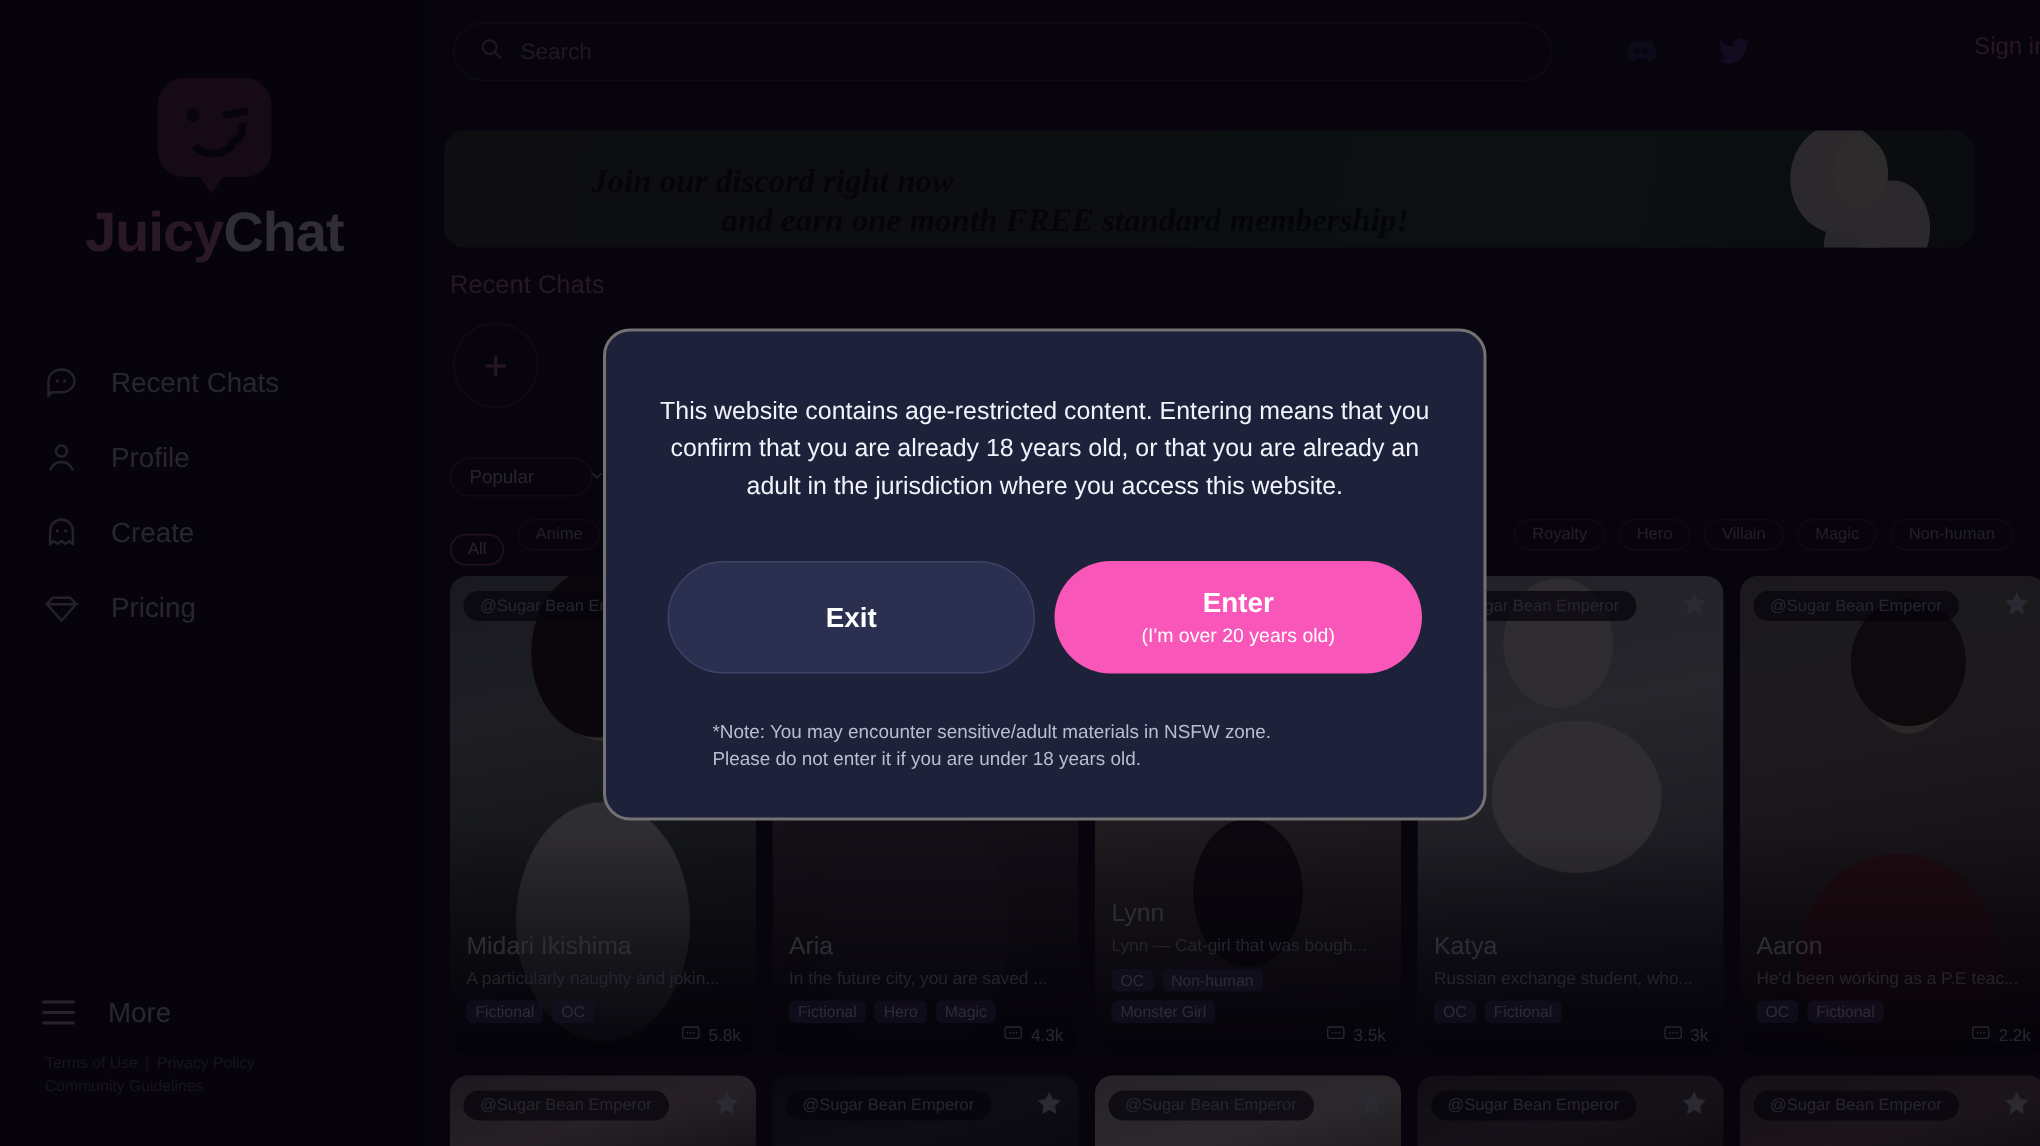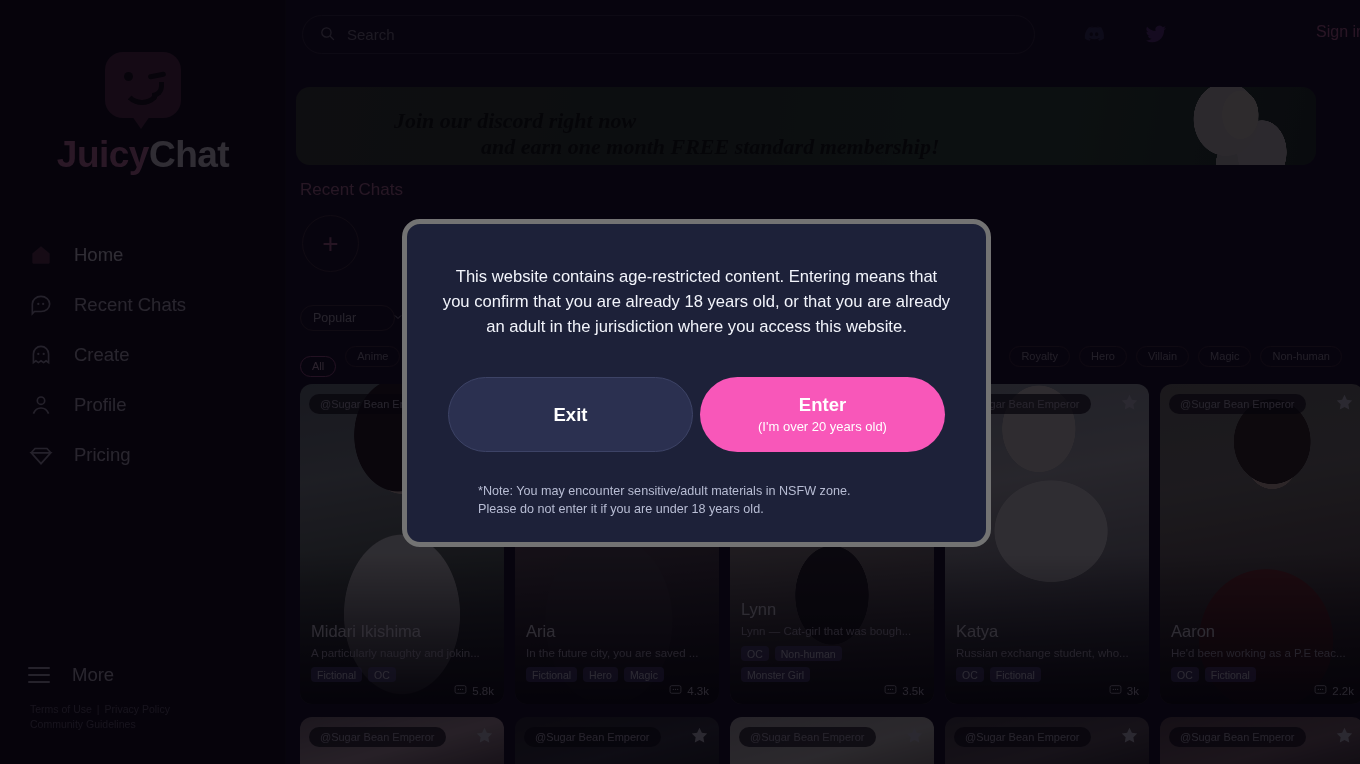--- a/index.html
+++ b/index.html
@@ -174,21 +174,21 @@
     font-size: 11.5px; color: #c6b8d2;
   }
   .chatcount svg { width: 13px; height: 12px; }
 
   .card2 { position: absolute; width: 204px; height: 60px; border-radius: 12px; overflow: hidden; }
 
   
   .overlay { position: absolute; inset: 0; background: rgba(6,3,12,0.55); }
   .modal {
     position: absolute; left: 402px; top: 219px; width: 589px; height: 328px;
-    background: #1d2139; border: 5px solid #737373; border-radius: 18px;
+    background: #1d2139; border: 2px solid #737373; border-radius: 18px;
   }
   .modal-text {
     position: absolute; left: 35px; right: 35px; top: 40px;
     text-align: center; color: #f2f4fb; font-size: 16.6px; line-height: 25px;
   }
   .btn-row { position: absolute; left: 41px; right: 41px; top: 153px; display: flex; justify-content: space-between; align-items: center; }
   .btn-exit {
     width: 245px; height: 75px; border-radius: 38px;
     background: #2b3050; border: 1px solid #3d4366;
     display: flex; align-items: center; justify-content: center;
@@ -221,56 +221,48 @@
           <span class="wink"></span>
           <span class="smile"></span>
           <span class="tongue"></span>
         </div>
         <div class="logo-text">
           <span class="a">Juicy</span><span class="b">Chat</span>
         </div>
       </div>
 
       <div class="nav">
-        <div class="nav-item active">
-          <span class="nav-ico">
-            <svg viewBox="0 0 24 24" fill="#6f2e55">
-                <path d="M4 10.5 12 4l8 6.5V19a1 1 0 0 1-1 1H5a1 1 0 0 1-1-1z"></path>
-              </svg>
-          </span>
-          <span>Home</span>
-        </div>
         <div class="nav-item">
           <span class="nav-ico">
             <svg viewBox="0 0 24 24" fill="none" stroke="#b6a5c4" stroke-width="1.5">
                 <path d="M4 11a8 7 0 1 1 8 7H6l-2 2z"></path>
                 <circle cx="9.5" cy="11" r="1" fill="#b6a5c4" stroke="none"></circle>
                 <circle cx="14" cy="11" r="1" fill="#b6a5c4" stroke="none"></circle>
               </svg>
           </span>
           <span>Recent Chats</span>
         </div>
         <div class="nav-item">
           <span class="nav-ico">
             <svg viewBox="0 0 24 24" fill="none" stroke="#b6a5c4" stroke-width="1.5">
+                <circle cx="12" cy="8" r="3.4"></circle>
+                <path d="M5 20c1.4-3.6 4-5.2 7-5.2s5.6 1.6 7 5.2"></path>
+              </svg>
+          </span>
+          <span>Profile</span>
+        </div>
+        <div class="nav-item">
+          <span class="nav-ico">
+            <svg viewBox="0 0 24 24" fill="none" stroke="#b6a5c4" stroke-width="1.5">
                 <path d="M5 19V11a7 7 0 0 1 14 0v8l-2.3-1.6L14.4 19 12 17.3 9.6 19 7.3 17.4z"></path>
                 <circle cx="9.5" cy="11" r="1" fill="#b6a5c4" stroke="none"></circle>
                 <circle cx="14.5" cy="11" r="1" fill="#b6a5c4" stroke="none"></circle>
               </svg>
           </span>
           <span>Create</span>
-        </div>
-        <div class="nav-item">
-          <span class="nav-ico">
-            <svg viewBox="0 0 24 24" fill="none" stroke="#b6a5c4" stroke-width="1.5">
-                <circle cx="12" cy="8" r="3.4"></circle>
-                <path d="M5 20c1.4-3.6 4-5.2 7-5.2s5.6 1.6 7 5.2"></path>
-              </svg>
-          </span>
-          <span>Profile</span>
         </div>
         <div class="nav-item">
           <span class="nav-ico">
             <svg viewBox="0 0 24 24" fill="none" stroke="#b6a5c4" stroke-width="1.5">
                 <path d="M3 10h18l-9 10z"></path>
                 <path d="M3 10l3.5-4h11L21 10"></path>
               </svg>
           </span>
           <span>Pricing</span>
         </div>

